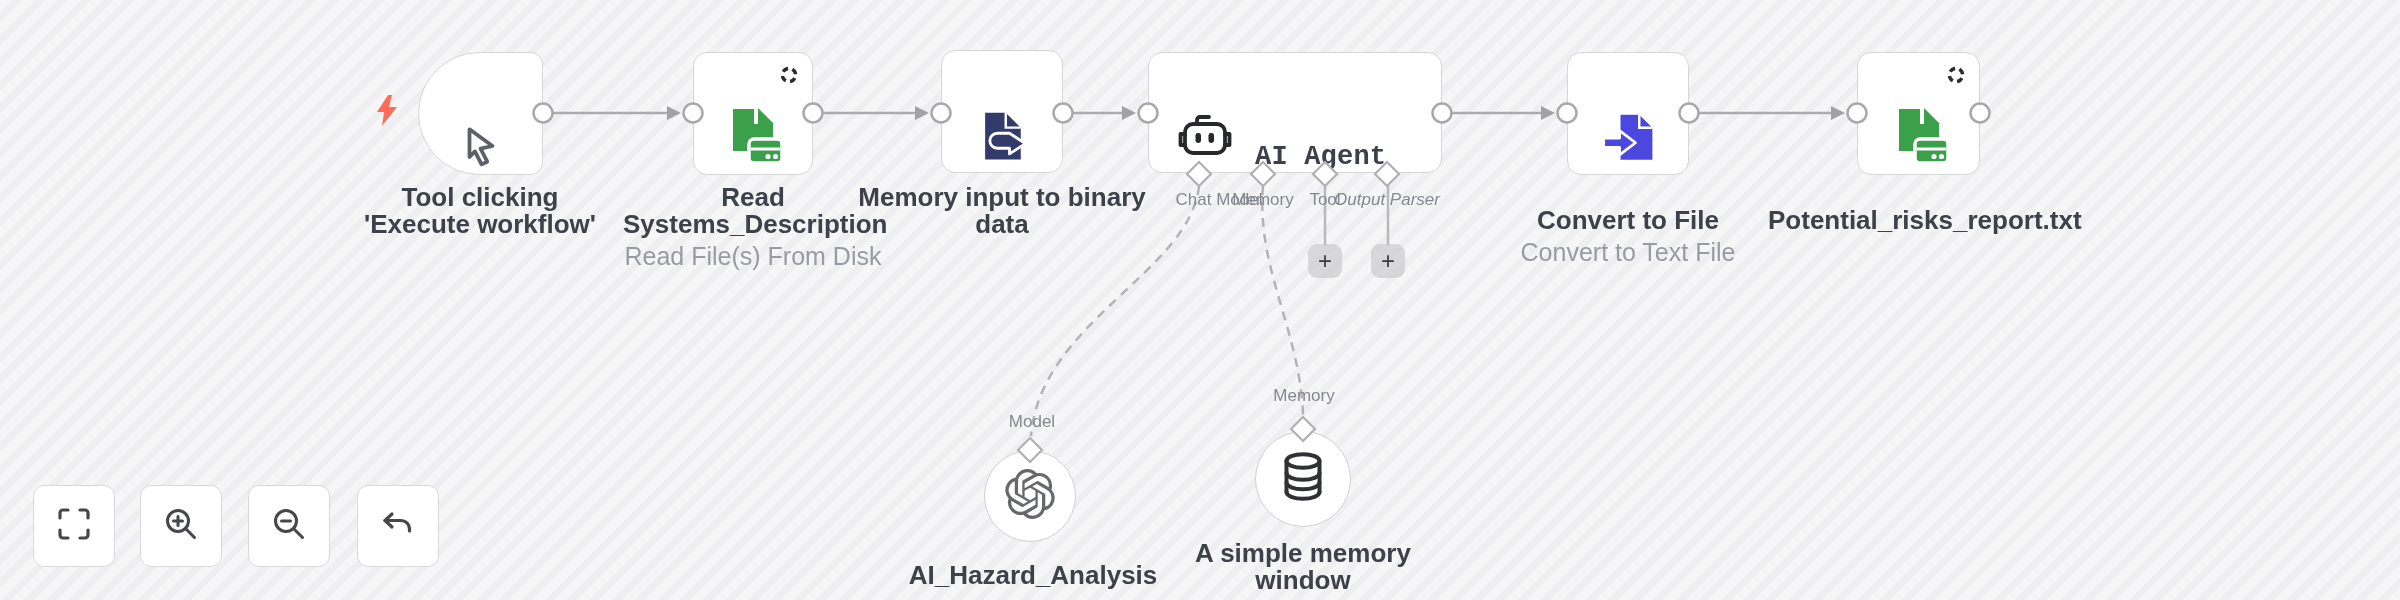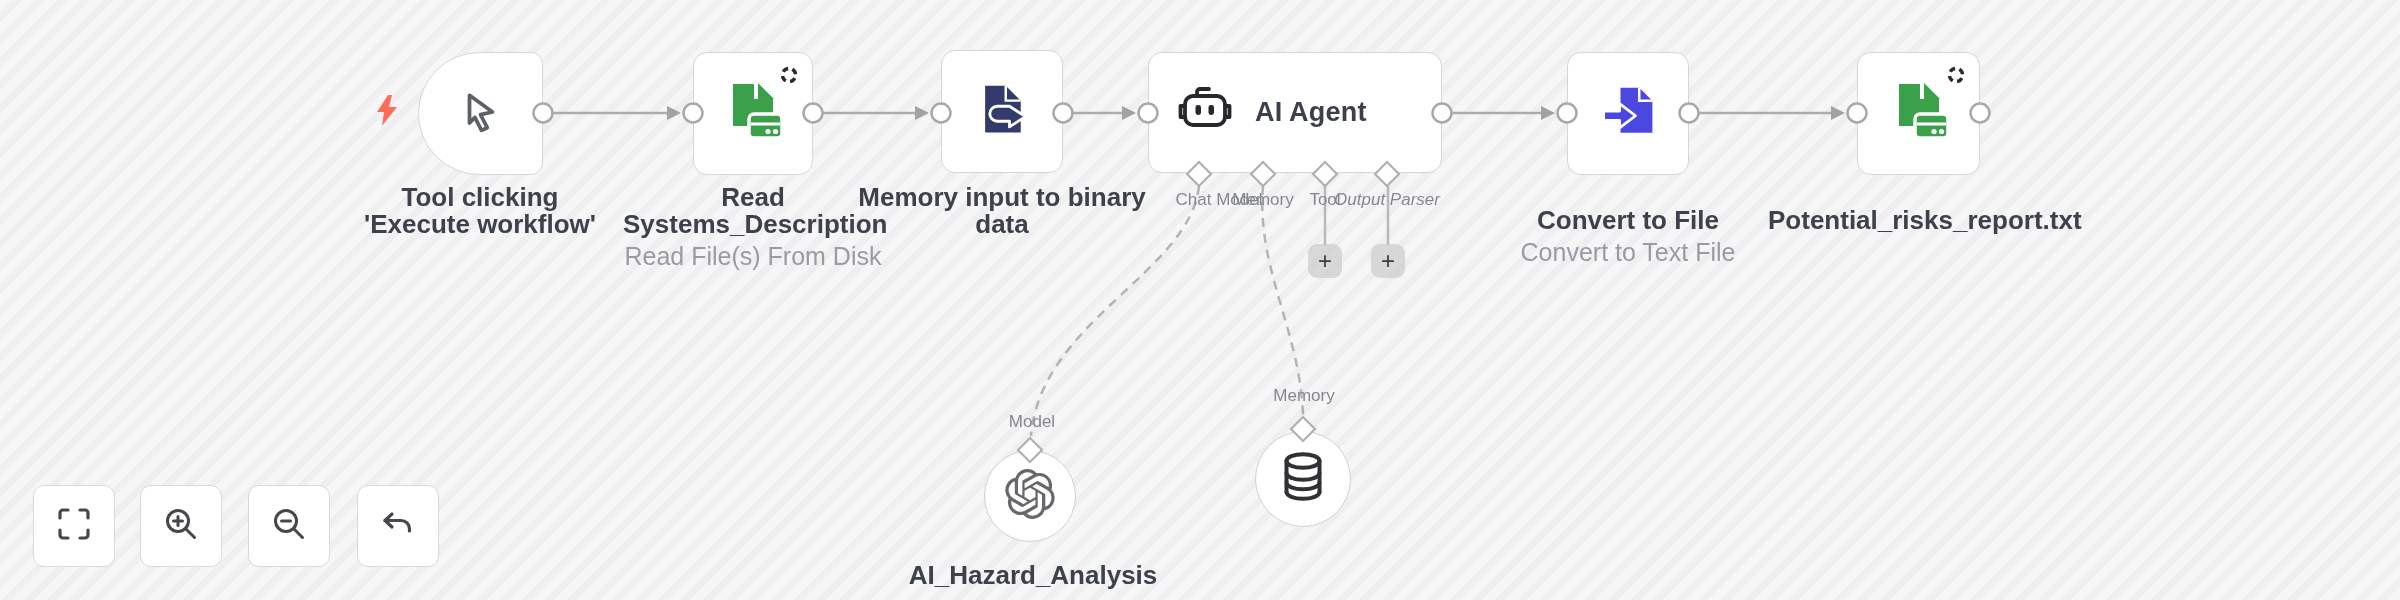--- a/index.html
+++ b/index.html
@@ -5,21 +5,21 @@
   html,body{margin:0;padding:0;}
   body{font-family:"Liberation Sans", sans-serif; -webkit-font-smoothing:antialiased;}
   #canvas{
     position:relative; width:2400px; height:600px; overflow:hidden;
     background-color:#f4f4f5;
     background-image:repeating-linear-gradient(135deg,#f6f6f7 0px,#f6f6f7 9px,#efeff1 9px,#efeff1 16px);
   }
   .node{
     position:absolute; background:#ffffff; border:1.5px solid #d6d6d8;
     border-radius:14px; box-sizing:border-box; z-index:2;
-    display:flex; align-items:center; justify-content:center;
+    display:flex; align-items:flex-end; justify-content:center;font-family:Liberation Mono, monospace;
   }
   .node.trigger{border-radius:62px 12px 12px 62px;}
   .node.agent{justify-content:flex-start; padding-left:28px; gap:22px;}
   .agent-title{font-size:27px; font-weight:700; color:#3c404a; letter-spacing:.2px;}
   .refresh{position:absolute; top:12px; right:13px; width:20px; height:20px;}
   .nlabel{position:absolute; text-align:center; z-index:6;}
   .ntitle{font-size:26px; line-height:27px; font-weight:700; color:#3d414a;}
   .nsub{font-size:25px; line-height:22px; color:#989ba2; font-weight:400; margin-top:7px;}
   .portlabel{position:absolute; z-index:6; font-size:17px; color:#85888f; text-align:center; white-space:nowrap; transform:translateX(-50%);}
   .plusbtn{
@@ -171,20 +171,23 @@
         <ellipse cx="24" cy="10" rx="16.5" ry="6.8"></ellipse>
         <path d="M7.5,10 V41"></path>
           <path d="M40.5,10 V41"></path>
         <path d="M7.5,41 a16.5,6.8 0 0 0 33,0"></path>
         <path d="M7.5,22 a16.5,6.8 0 0 0 33,0"></path>
         <path d="M7.5,31.5 a16.5,6.8 0 0 0 33,0"></path>
       </svg>
     </span>
   </div>
   <div class="portlabel" style="left:1304px; top:386px;">Memory</div>
+  <div class="nlabel" style="left:1188px; top:540px; width:230px;">
+    <div class="ntitle">A simple memory window</div>
+  </div>
 
   <svg id="overlay" width="2400" height="600" viewBox="0 0 2400 600">
     <g stroke="#acacae" stroke-width="2.6" fill="none">
       <line x1="553" y1="113" x2="678" y2="113"></line>
       <line x1="823" y1="113" x2="926" y2="113"></line>
       <line x1="1073" y1="113" x2="1133" y2="113"></line>
       <line x1="1452" y1="113" x2="1552" y2="113"></line>
       <line x1="1699" y1="113" x2="1842" y2="113"></line>
     </g>
     <g fill="#a2a2a4">

